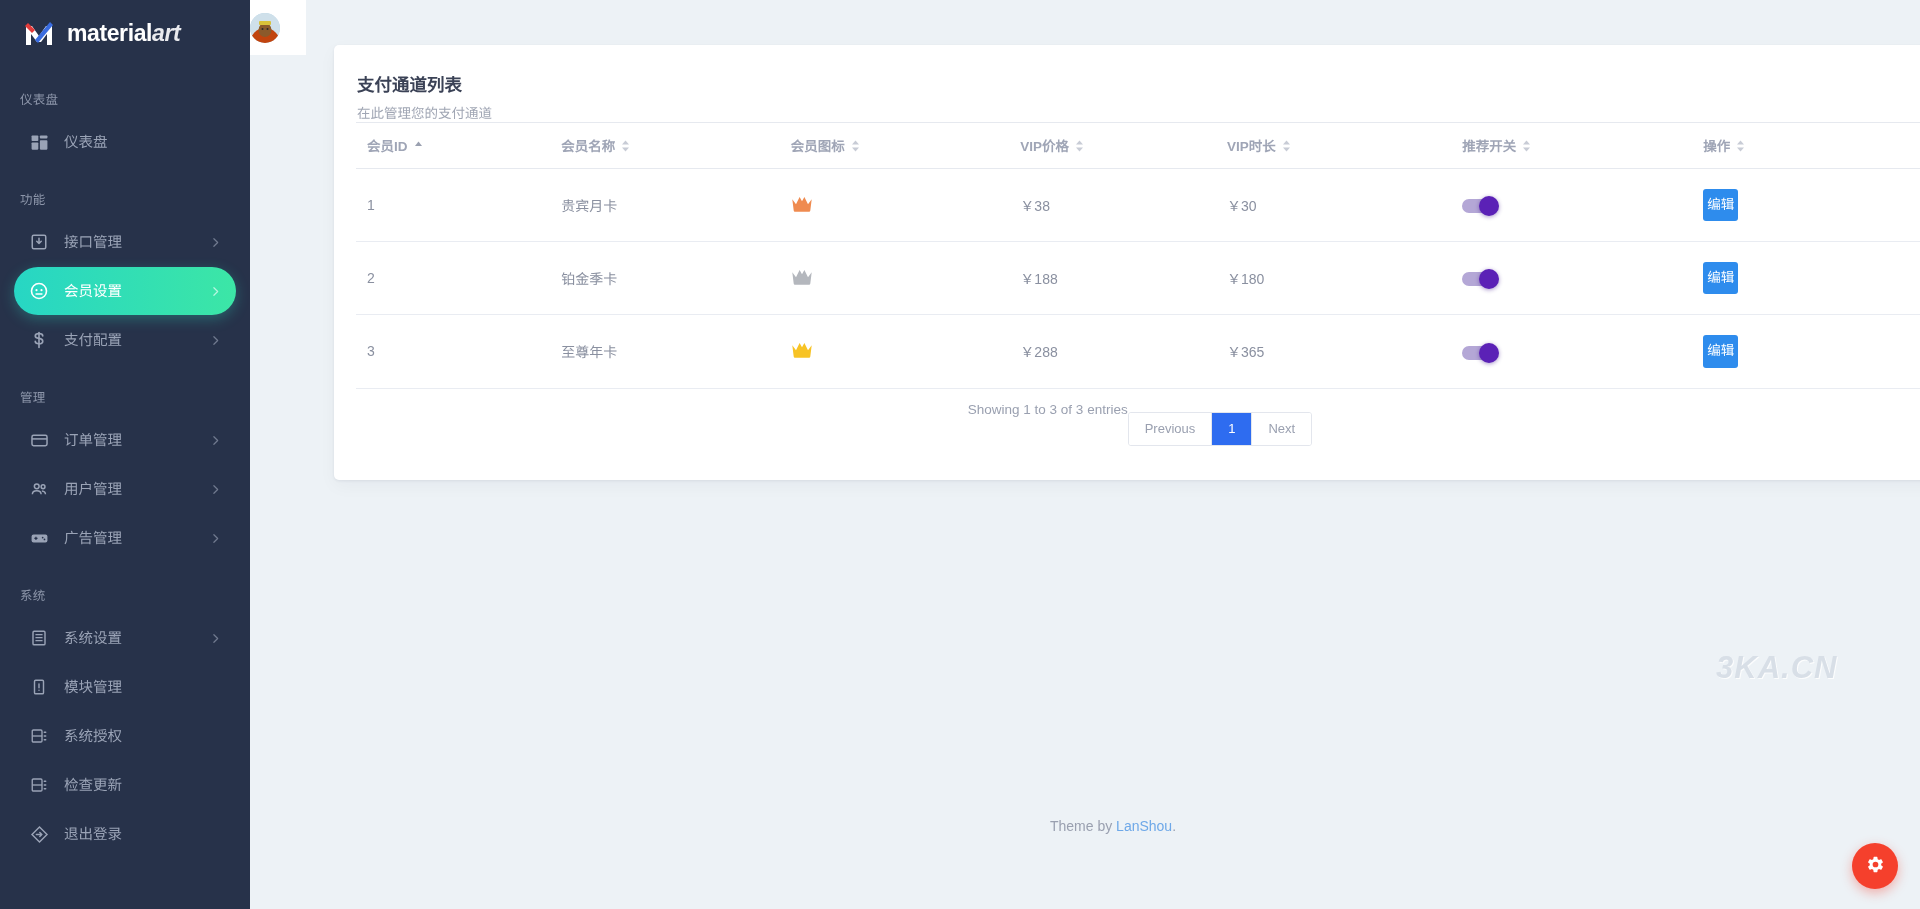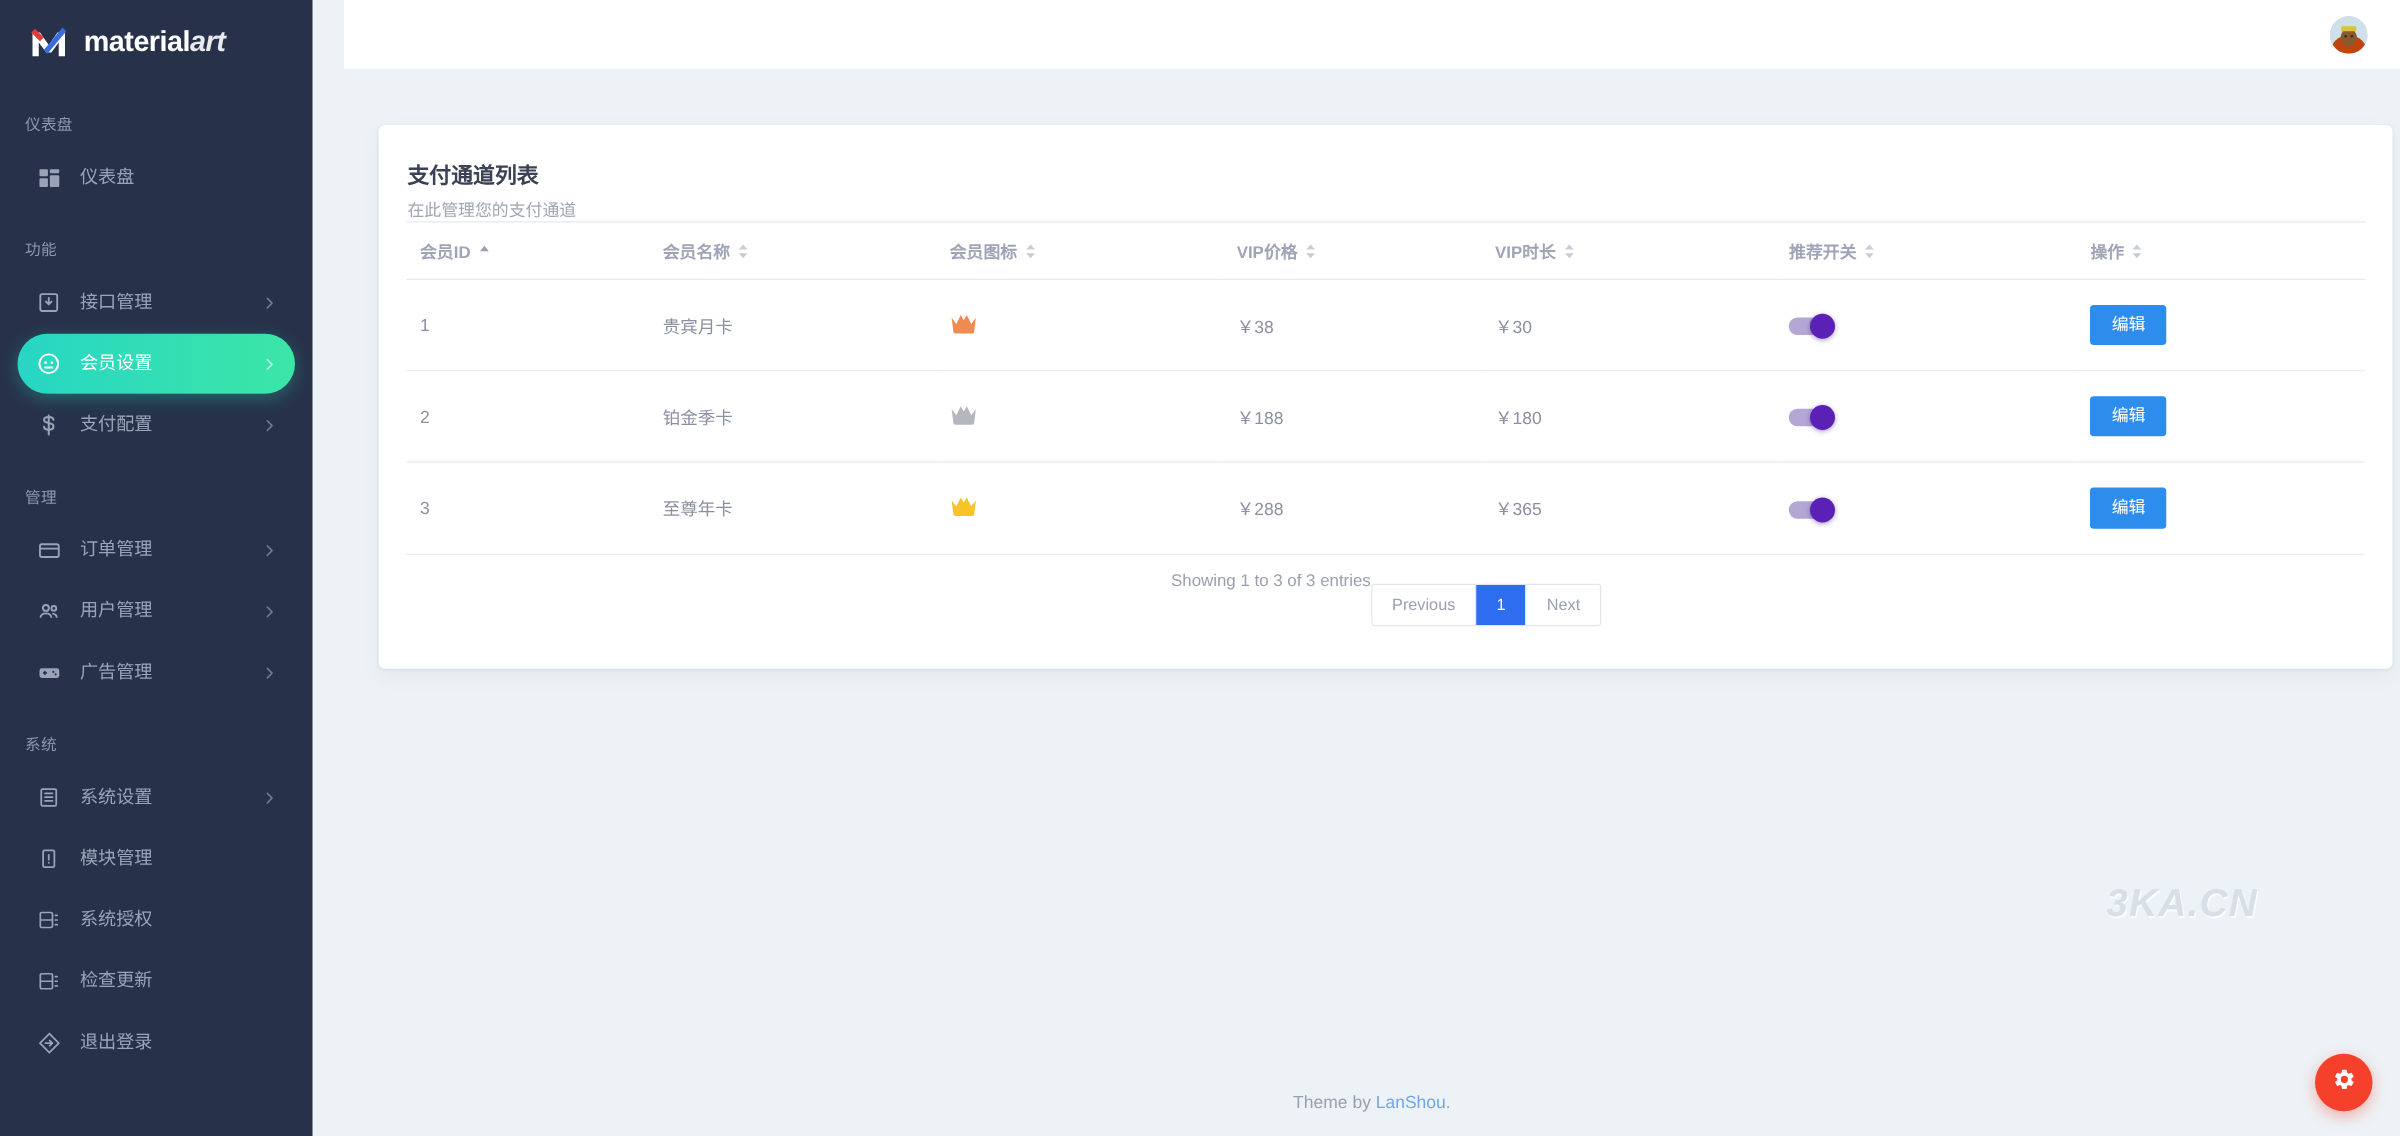--- a/index.html
+++ b/index.html
@@ -3,21 +3,21 @@
 <meta charset="utf-8">
 <title>MaterialArt Admin</title>
 <style>
   * { box-sizing: border-box; margin: 0; padding: 0; }
   html, body {
     width: 1920px; height: 909px;
     overflow: hidden;
     font-family: "Liberation Sans", "DejaVu Sans", sans-serif;
     background: #edf2f6;
   }
-  .app { display: flex; width: 1920px; height: 909px; position: relative; gap: 25px; }
+  .app { display: flex; width: 1920px; height: 909px; position: relative; }
 
   
   .sidebar {
     width: 250px; min-width: 250px; height: 909px;
     background: #27324a;
     overflow: hidden;
     position: relative;
     z-index: 5;
   }
   .brand {
@@ -62,21 +62,21 @@
   .nav-item.active {
     background: linear-gradient(90deg, #27d6c4 0%, #3ce6a6 100%);
     color: #ffffff;
     box-shadow: 0 4px 14px rgba(44,214,190,.30);
   }
   .nav-item.active .nav-label { color: #fff; font-weight: 400; }
 
   
   .main {
     flex: 1; height: 909px;
-    display: flex; flex-direction: column;
+    display: flex; flex-direction: row;
     background: #edf2f6;
     overflow: hidden;
   }
   .topbar {
     height: 55px; background: #ffffff;
     display: flex; align-items: center; justify-content: flex-end;
     padding-right: 26px;
     flex-shrink: 0;
   }
   .avatar {
@@ -168,21 +168,21 @@
     width: 20px; height: 20px; border-radius: 50%;
     background: #5b21b6;
     box-shadow: 0 1px 4px rgba(60,20,140,.45);
   }
 
   .btn-edit {
     display: inline-block;
     background: #2e8ced; color: #ffffff;
     font-size: 13.5px; font-family: inherit;
     border: 0; border-radius: 3px;
-    padding: 8px 17px; cursor: pointer;
+    padding: 8px 4px; cursor: pointer;
     line-height: 1.2;
   }
 
   .table-foot {
     display: flex; align-items: flex-start; justify-content: center;
     padding-top: 13px;
   }
   .entries-info { font-size: 13.5px; color: #9aa0b0; padding-left: 1px; }
   .pagination {
     display: flex; align-items: center;

